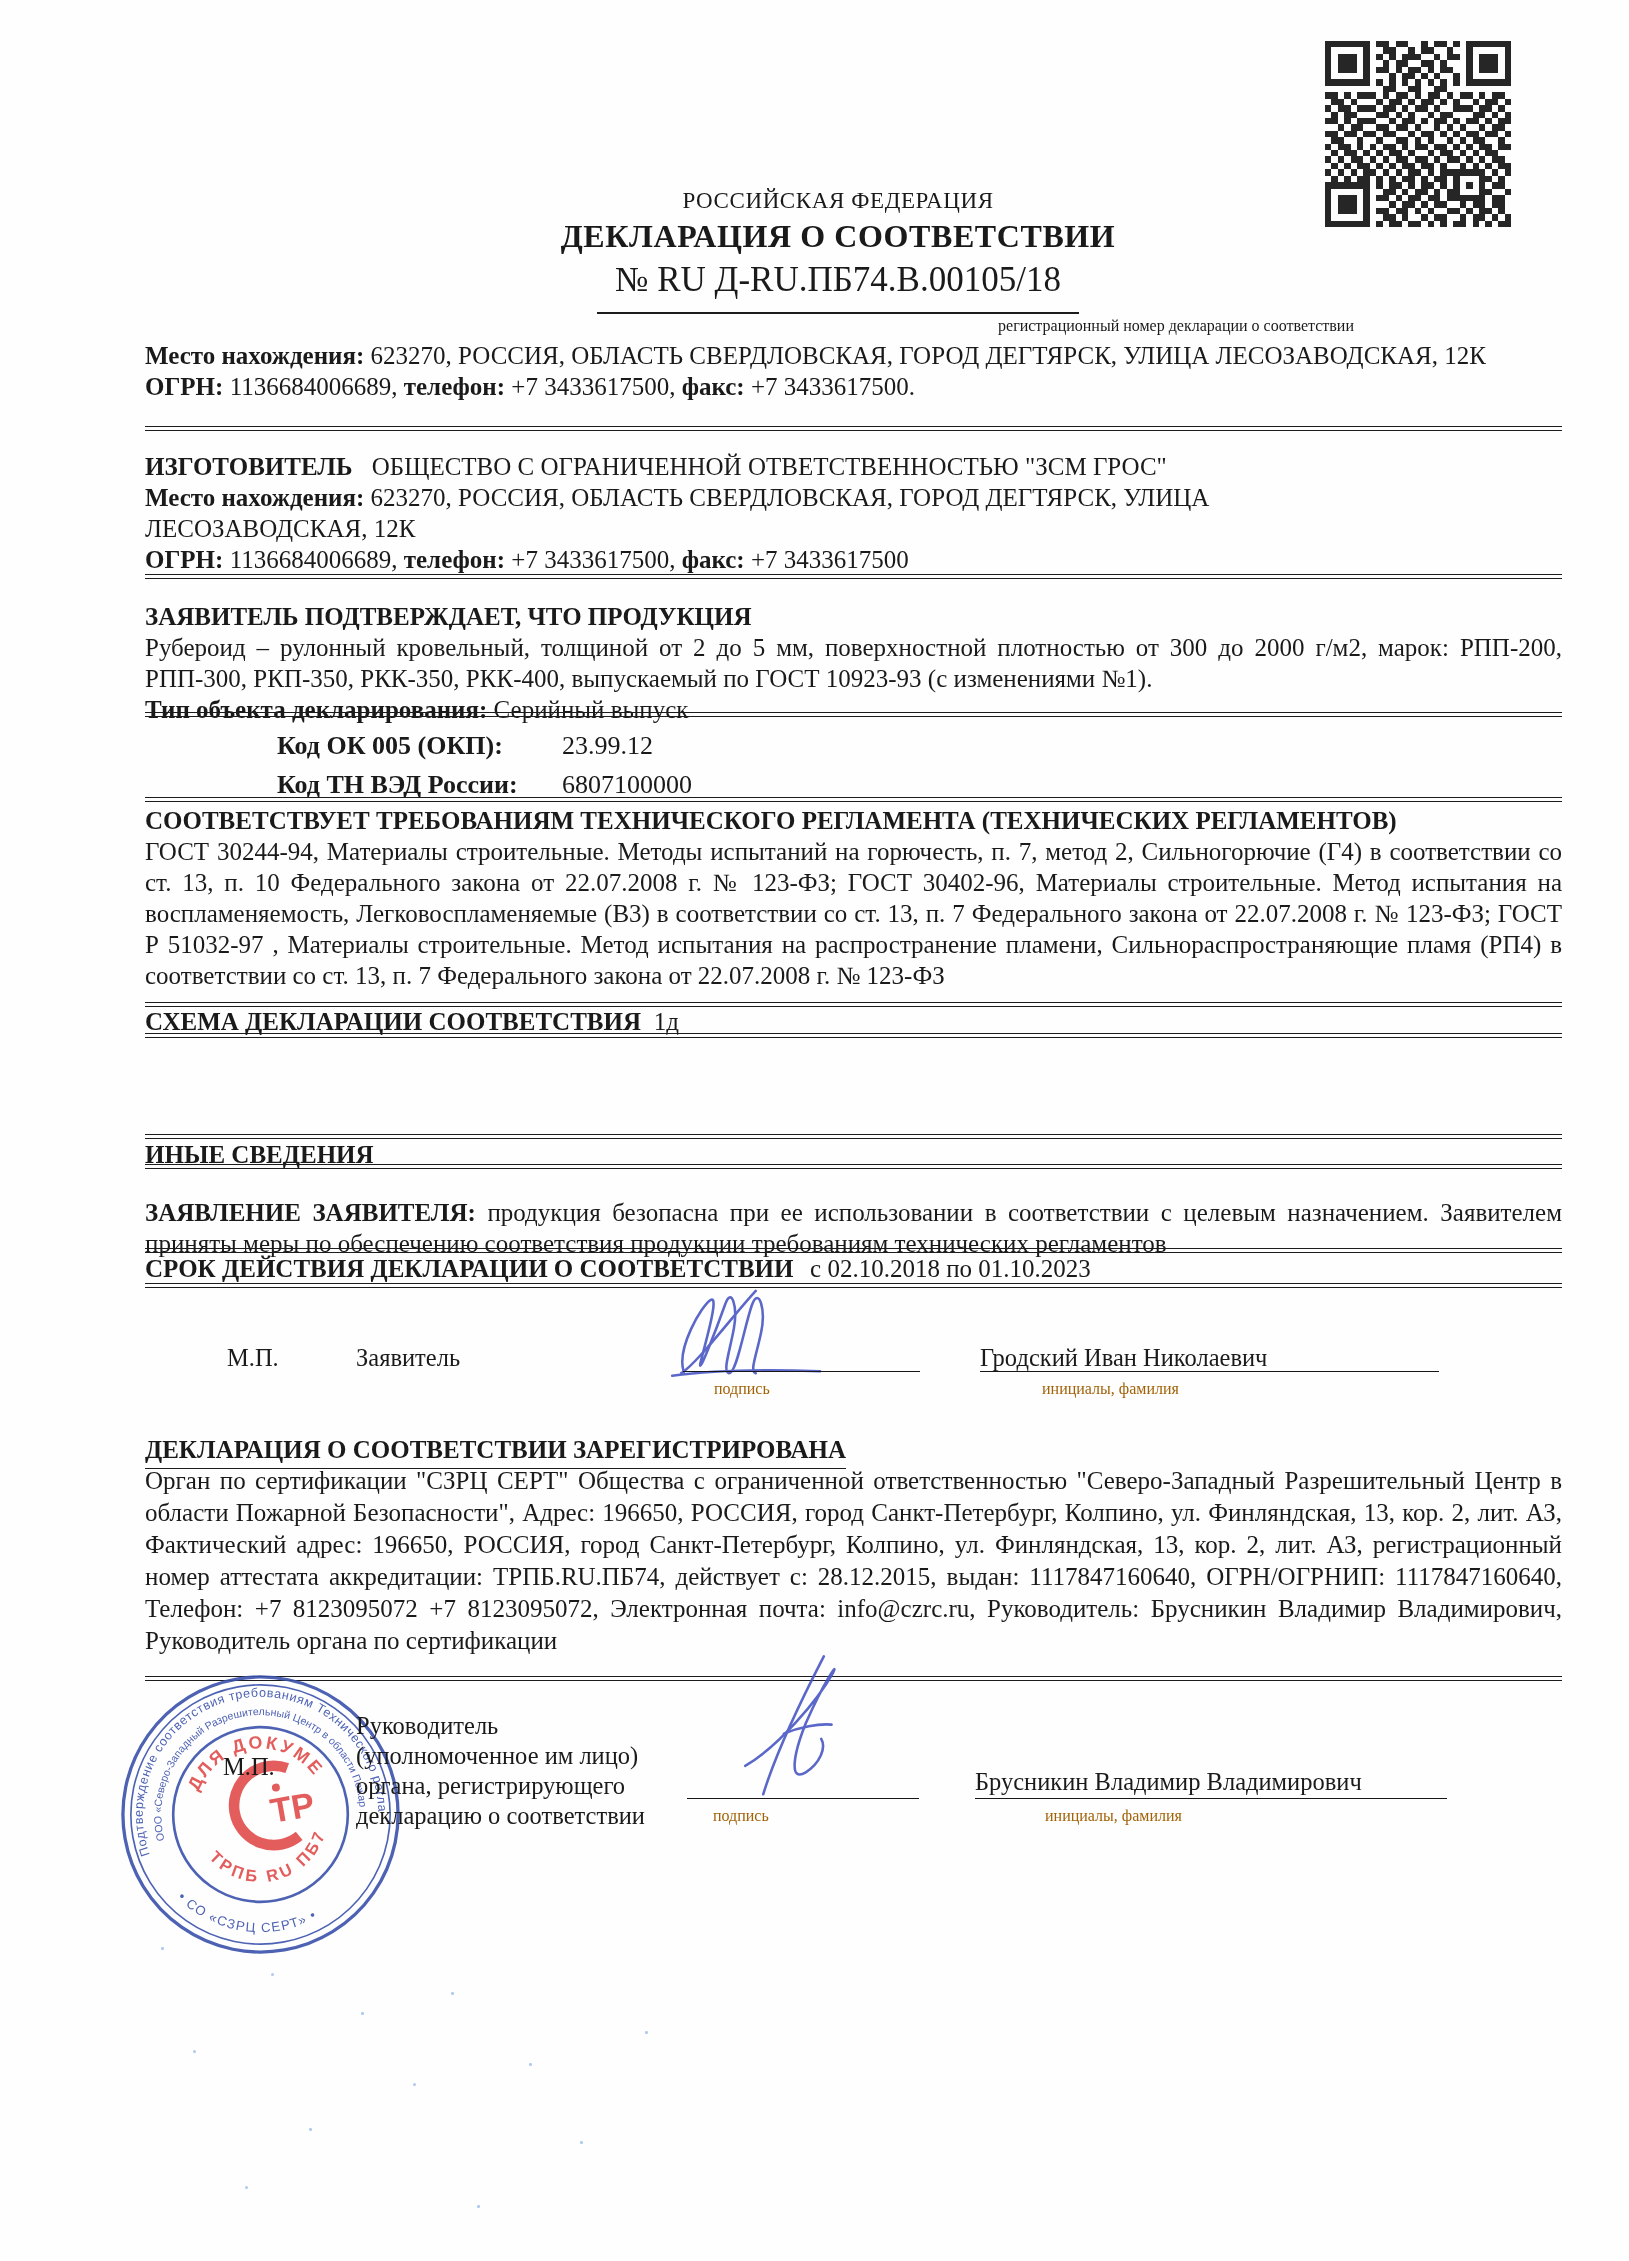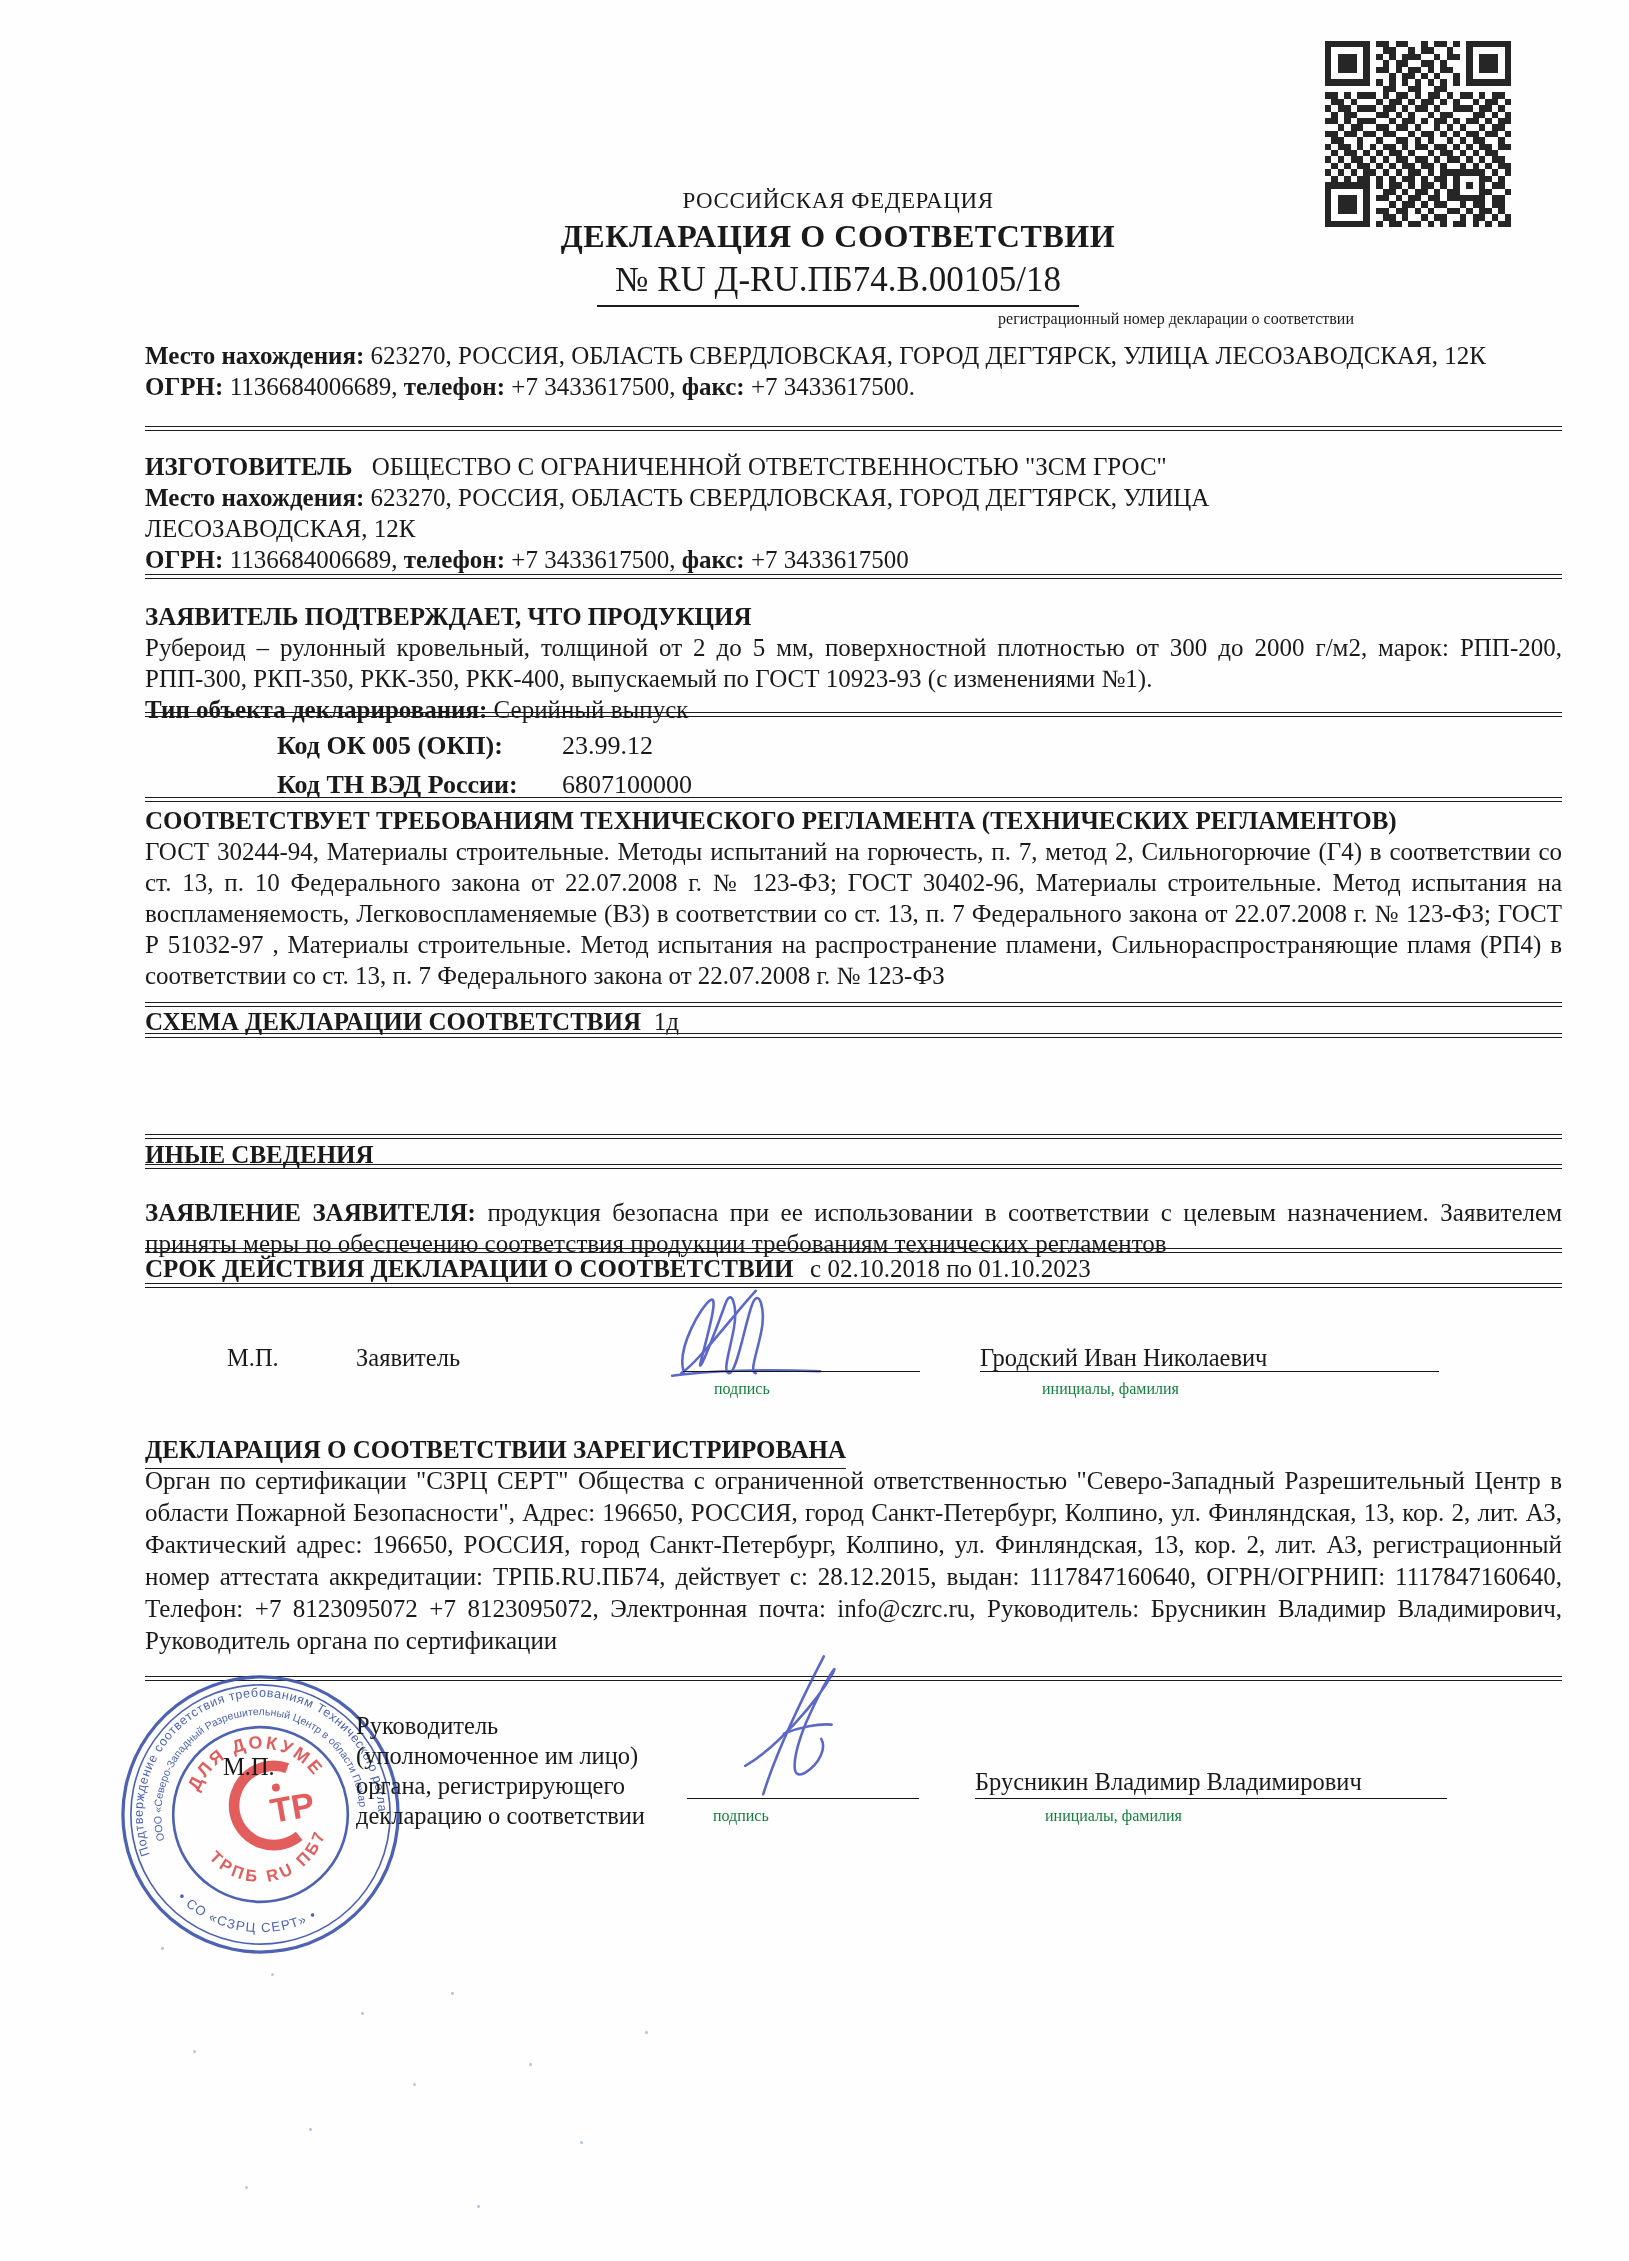--- a/index.html
+++ b/index.html
@@ -8,27 +8,27 @@
   .abs{position:absolute;}
   .b{font-weight:bold;}
   .body-t{font-size:25px;line-height:31px;}
   .just{text-align:justify;}
   .rule{position:absolute;left:145px;width:1417px;height:2.6px;
         border-top:1.6px solid #1c1c1c;border-bottom:1.3px solid #1c1c1c;}
   .hdr{position:absolute;left:322px;top:188px;width:1032px;text-align:center;}
   .hdr-country{font-size:23px;letter-spacing:0.6px;}
   .hdr-title{font-size:32px;font-weight:bold;margin-top:3.9px;letter-spacing:0.6px;}
   .hdr-number{font-size:35px;margin-top:5.2px;}
-  .hdr-number span{display:inline-block;border-bottom:2.6px solid #1c1c1c;padding:0 18px 5px 18px;}
+  .hdr-number span{display:inline-block;border-bottom:2.6px solid #1c1c1c;padding:0 18px 12px 18px;}
   .hdr-caption{font-size:16px;margin-top:2.6px;text-align:right;}
   .lbl-gap{margin-right:19.3px;}
   .code-lbl{position:absolute;left:277px;font-size:26px;font-weight:bold;}
   .code-val{position:absolute;left:562px;font-size:26px;}
   .sig-line{position:absolute;height:0;border-bottom:1.9px solid #161616;}
-  .sig-cap{position:absolute;font-size:16px;color:#15803d;}
+  .sig-cap{position:absolute;font-size:16px;color:#a16207;}
   .name-t{font-size:24.5px;}
   .reg-hdr span{display:inline-block;border-bottom:1.9px solid #1c1c1c;padding-bottom:2.6px;}
   .stamp{position:absolute;left:115px;top:1669px;width:291px;height:291px;
          transform:rotate(-10deg);opacity:.9;}
   .speck{position:absolute;border-radius:50%;background:rgba(80,140,215,.45);}
 </style>
 </head>
 <body>
 
 <div class="page">

